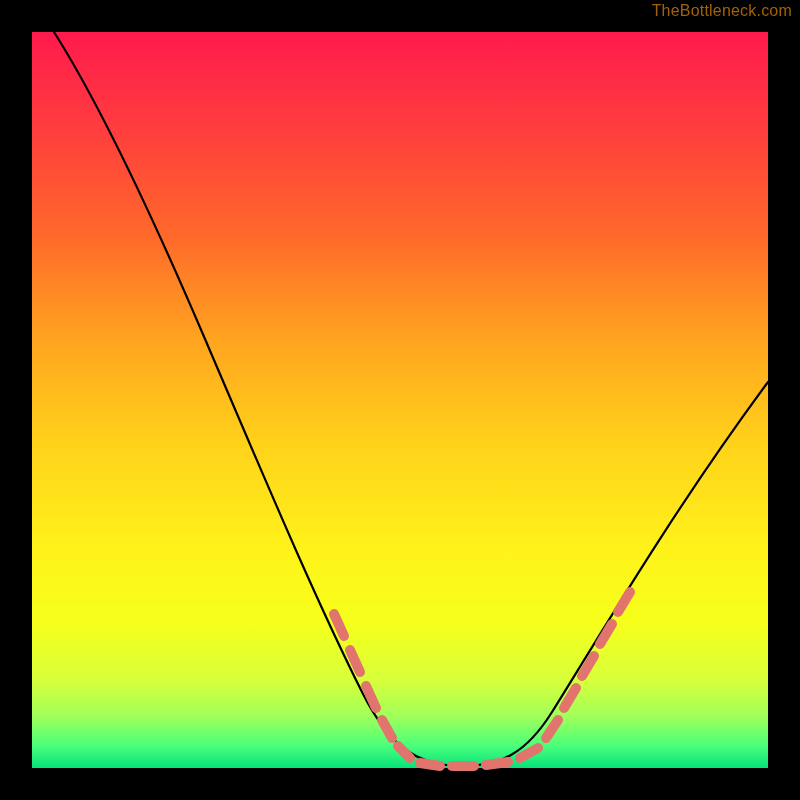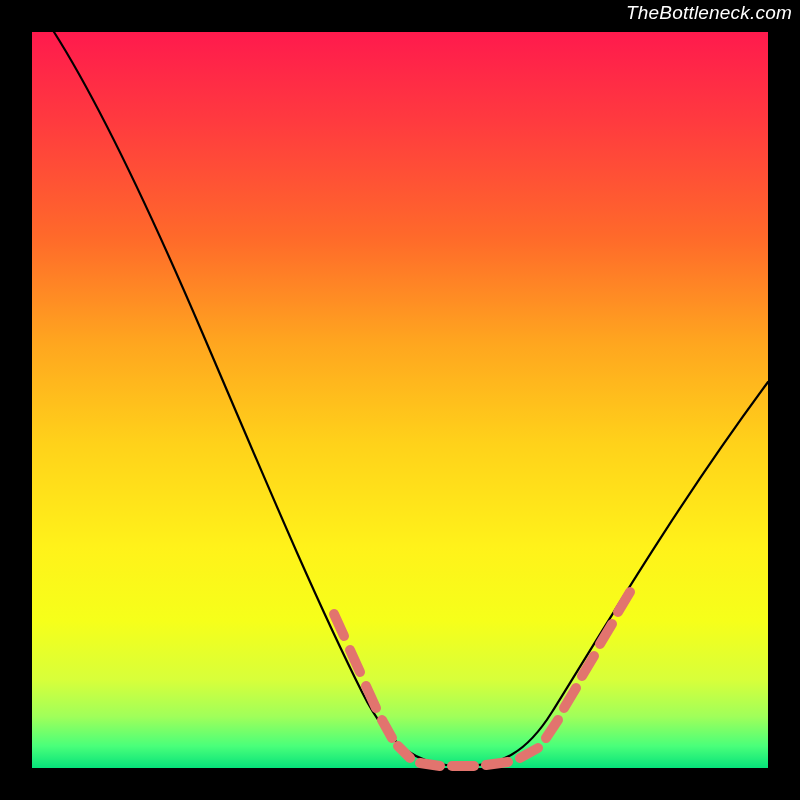--- a/index.html
+++ b/index.html
@@ -28,26 +28,25 @@
       #d8ff3a 88%,
       #a0ff5a 93%,
       #4aff7a 97%,
       #06e27a 100%
     );
   }
   .watermark {
     position: absolute;
     top: 2px;
     right: 8px;
-    color: #ffffff;
-    font-size: 19px;
+    color: #a16207;
+    font-size: 16px;
     font-weight: 500;
     letter-spacing: 0.2px;
     z-index: 5;
-    font-style: italic;
   }
   svg.curve {
     position: absolute;
     left: 0;
     top: 0;
     width: 736px;
     height: 736px;
     overflow: visible;
   }
   .curve-path {

